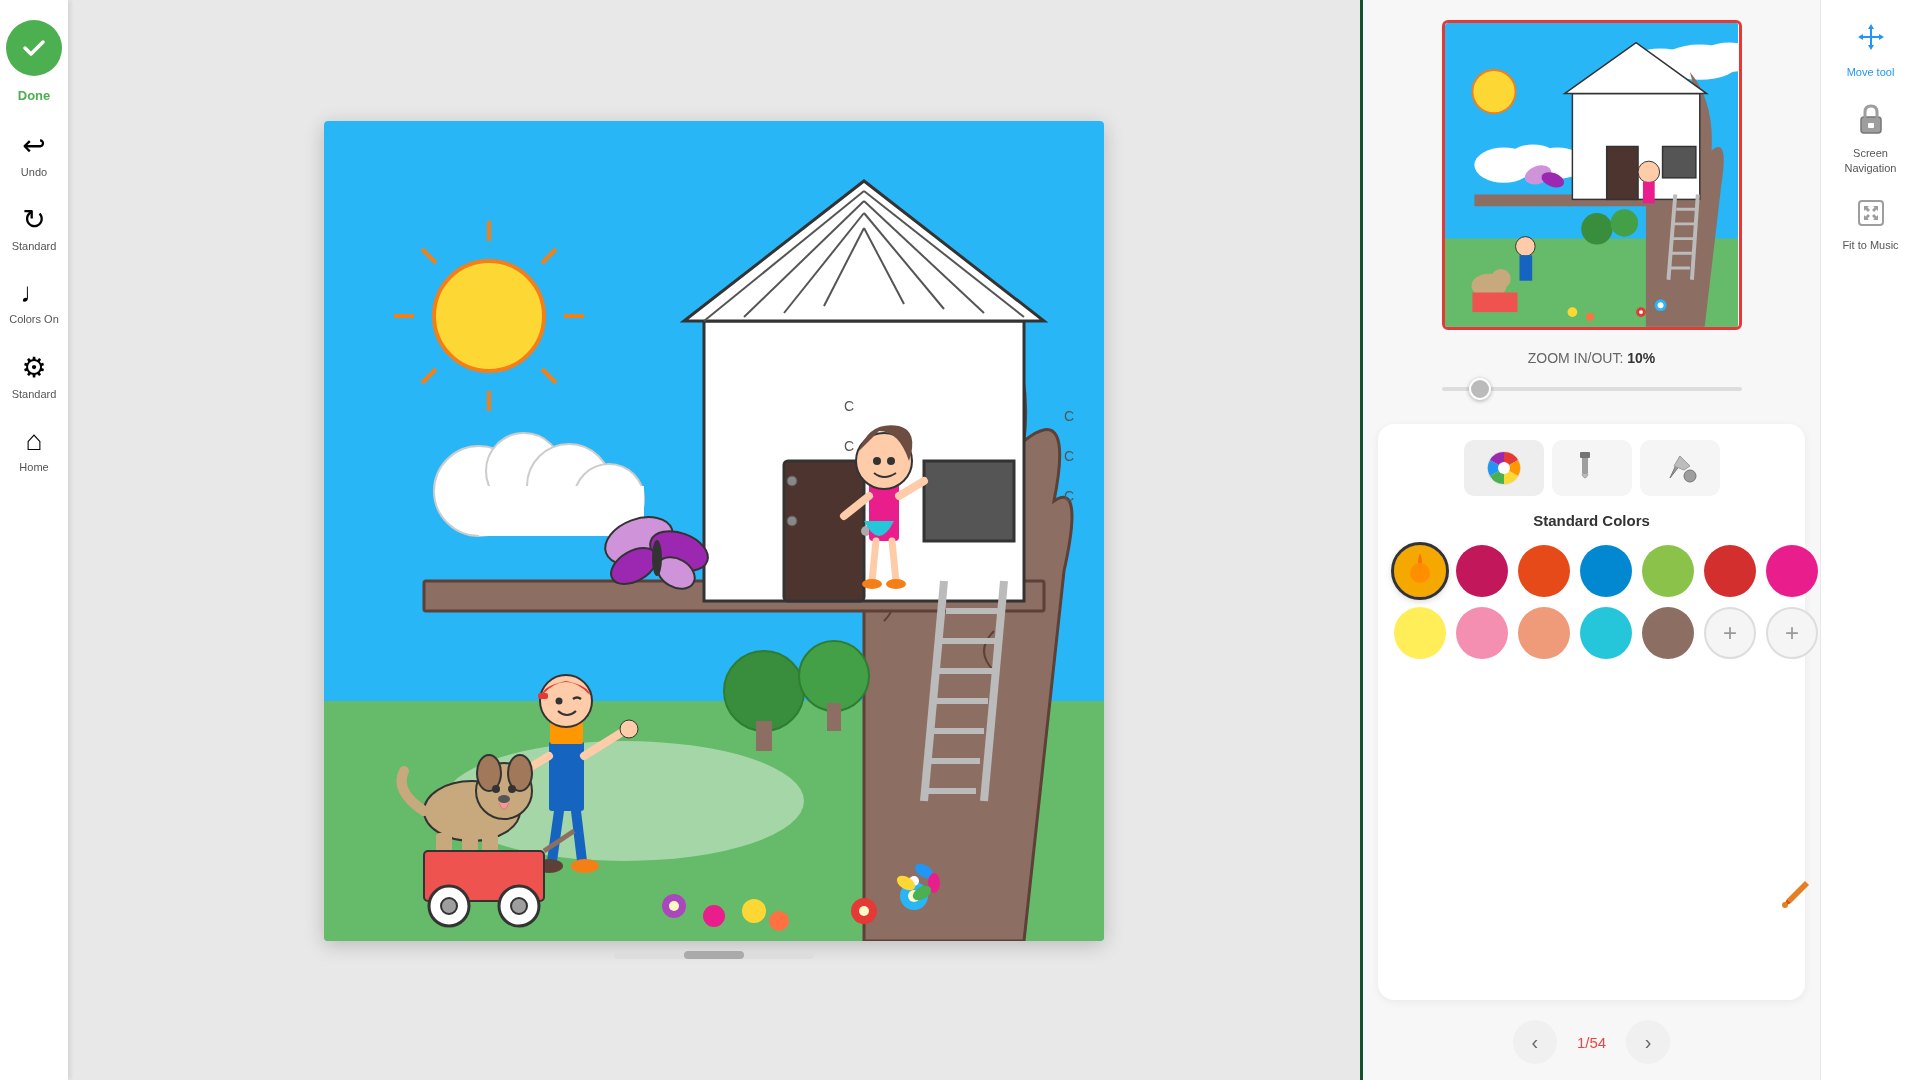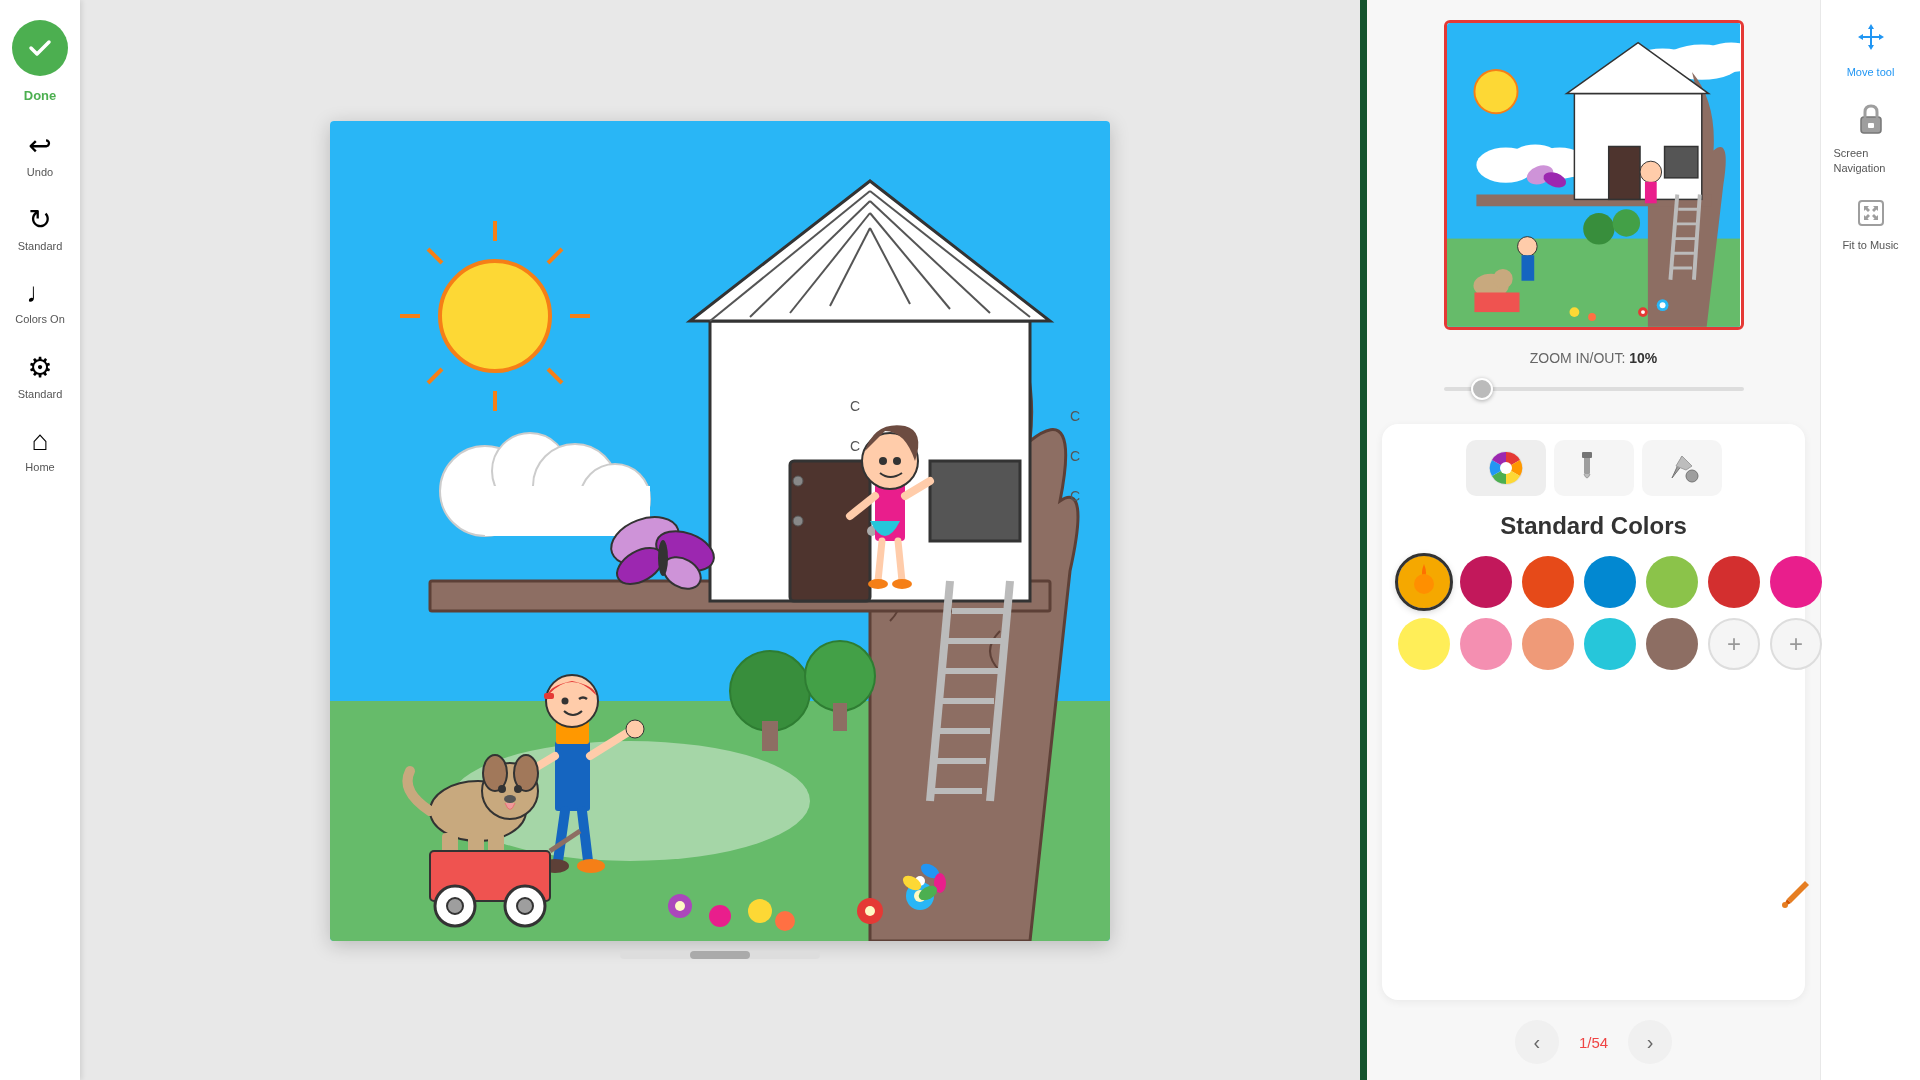--- a/index.html
+++ b/index.html
@@ -7,21 +7,21 @@
       width: 1920px;
       height: 1080px;
       background: #f0f0f0;
       font-family: -apple-system, BlinkMacSystemFont, 'Segoe UI', sans-serif;
       display: flex;
       overflow: hidden;
     }
 
     
     #sidebar {
-      width: 80px;
+      width: 68px;
       height: 1080px;
       background: #ffffff;
       display: flex;
       flex-direction: column;
       align-items: center;
       padding-top: 20px;
       gap: 8px;
       box-shadow: 2px 0 5px rgba(0,0,0,0.1);
       z-index: 10;
       flex-shrink: 0;
@@ -105,21 +105,21 @@
       left: 70px;
     }
 
     
     #right-panel {
       width: 460px;
       height: 1080px;
       background: #f7f7f7;
       display: flex;
       flex-direction: column;
-      border-left: 7px solid #14532d;
+      border-left: 3px solid #14532d;
       flex-shrink: 0;
     }
 
     
     #right-toolbar {
       width: 100px;
       height: 1080px;
       background: #ffffff;
       display: flex;
       flex-direction: column;
@@ -137,20 +137,21 @@
       gap: 4px;
       cursor: pointer;
       padding: 10px 8px;
       border-radius: 8px;
       width: 90px;
     }
     .rt-item .rt-icon { font-size: 26px; }
     .rt-item .rt-label {
       font-size: 11px;
       color: #555;
+      text-align: center;
       line-height: 1.3;
     }
     .rt-item.active .rt-label { color: #2196f3; }
     .rt-item.active .rt-icon { color: #2196f3; }
 
     
     #preview-section {
       padding: 20px 20px 10px 20px;
     }
 
@@ -229,21 +230,21 @@
       border-radius: 10px;
       display: flex;
       align-items: center;
       justify-content: center;
       cursor: pointer;
       font-size: 22px;
     }
     .palette-tab.active { background: #eeeeee; }
 
     #palette-title {
-      font-size: 24px;
+      font-size: 15px;
       font-weight: 600;
       color: #333;
       text-align: center;
       margin-bottom: 16px;
     }
 
     #color-grid {
       display: grid;
       grid-template-columns: repeat(7, 1fr);
       gap: 10px;

